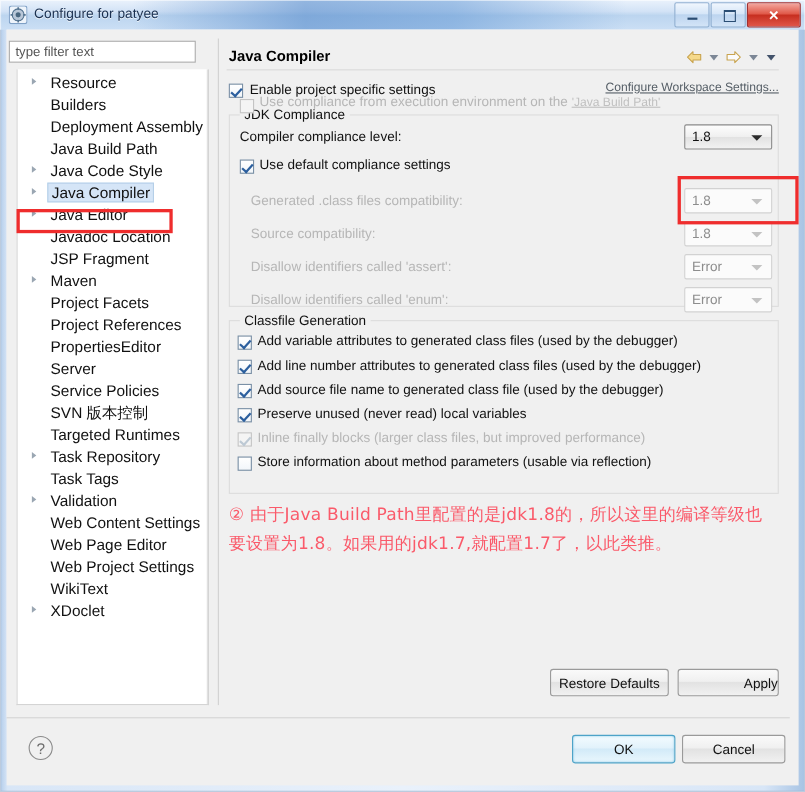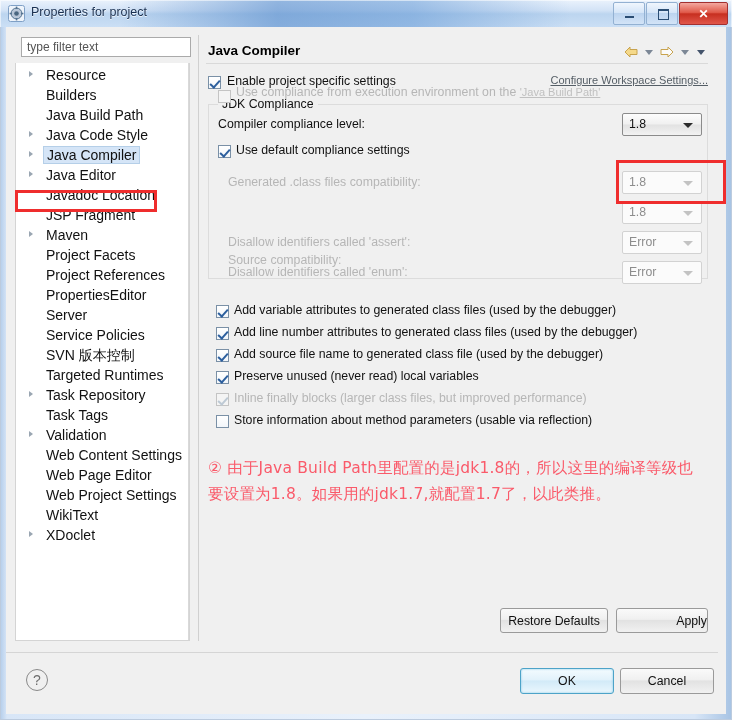--- a/index.html
+++ b/index.html
@@ -77,21 +77,21 @@
     background: #f0f0f0;
   }
   .content-pane {
     position: absolute;
     left: 0px; top: 0px; width: 712px; height: 625px;
     background: #f0f0f0;
   }
 
   
   .filter-box {
-    position: absolute; left: 15px; top: 10px;
+    position: absolute; left: 2px; top: 10px;
     width: 170px; height: 20px;
     border: 1px solid #aaaaaa;
     background: #ffffff;
     box-sizing: border-box;
   }
   .filter-box span {
     position:absolute; left: 5px; top: 2px;
     font-size: 12px; color: #555555;
   }
   .tree {
@@ -305,21 +305,21 @@
     <div class="title-sheen"></div>
     <svg class="title-icon" viewBox="0 0 17 17">
       <rect x="0.5" y="0.5" width="16" height="16" rx="2" fill="#eef4fb" stroke="#7fa0c6"></rect>
       <circle cx="8.5" cy="8.5" r="5.4" fill="#b9c7d8" stroke="#53728f" stroke-width="1"></circle>
       <circle cx="8.5" cy="8.5" r="2.3" fill="#4a6780"></circle>
       <rect x="7.8" y="1.6" width="1.5" height="2.3" fill="#53728f"></rect>
       <rect x="7.8" y="13.1" width="1.5" height="2.3" fill="#53728f"></rect>
       <rect x="1.6" y="7.8" width="2.3" height="1.5" fill="#53728f"></rect>
       <rect x="13.1" y="7.8" width="2.3" height="1.5" fill="#53728f"></rect>
     </svg>
-    <div class="title-text">Properties for project</div>
+    <div class="title-text">Configure for patyee</div>
     <div class="win-btns">
       <div class="win-btn">
         <div class="min-bar"></div>
       </div>
       <div class="win-btn">
         <div class="max-sq"></div>
       </div>
       <div class="win-btn close">
         <div class="glyph">✕</div>
       </div>
@@ -330,20 +330,21 @@
     <div class="content-pane">
 
       <div class="filter-box">
         <span>type filter text</span>
       </div>
 
       <div class="tree">
         <div class="tree-inner" id="tree-inner">
             <div class="tree-item"><span class="arrow"></span><span class="lbl">Resource</span></div>
             <div class="tree-item"><span class="lbl">Builders</span></div>
+            <div class="tree-item"><span class="lbl">Deployment Assembly</span></div>
             <div class="tree-item"><span class="lbl">Java Build Path</span></div>
             <div class="tree-item"><span class="arrow"></span><span class="lbl">Java Code Style</span></div>
             <div class="tree-item selected"><span class="arrow"></span><span class="lbl">Java Compiler</span></div>
             <div class="tree-item"><span class="arrow"></span><span class="lbl">Java Editor</span></div>
             <div class="tree-item"><span class="lbl">Javadoc Location</span></div>
             <div class="tree-item"><span class="lbl">JSP Fragment</span></div>
             <div class="tree-item"><span class="arrow"></span><span class="lbl">Maven</span></div>
             <div class="tree-item"><span class="lbl">Project Facets</span></div>
             <div class="tree-item"><span class="lbl">Project References</span></div>
             <div class="tree-item"><span class="lbl">PropertiesEditor</span></div>
@@ -403,37 +404,40 @@
 
         <div class="cb checked" style="left:20px; top:110px;"></div>
         <div class="row-label" style="left:38px; top:108px;">Use default compliance settings</div>
 
         <div id="disabled-rows">
             <div class="row-label dim" style="left: 30px; top: 140px;">Generated .class files compatibility:</div>
             <div class="combo disabled" style="left: 424px; top: 136px;">
               <div class="val">1.8</div>
               <div class="ar"></div>
             </div>
-            <div class="row-label dim" style="left: 30px; top: 170px; margin-top: 48px;">Source compatibility:</div>
+            <div class="row-label dim" style="left: 30px; top: 170px;">Source compatibility:</div>
             <div class="combo disabled" style="left: 424px; top: 166px;">
               <div class="val">1.8</div>
               <div class="ar"></div>
             </div>
             <div class="row-label dim" style="left: 30px; top: 200px;">Disallow identifiers called 'assert':</div>
             <div class="combo disabled" style="left: 424px; top: 196px;">
               <div class="val">Error</div>
               <div class="ar"></div>
             </div>
             <div class="row-label dim" style="left: 30px; top: 230px;">Disallow identifiers called 'enum':</div>
             <div class="combo disabled" style="left: 424px; top: 226px;">
               <div class="val">Error</div>
               <div class="ar"></div>
             </div>
           </div>
 
+        <div class="group" style="left:10px; top:256px; width:500px; height:158px;">
+          <div class="group-title">Classfile Generation</div>
+        </div>
         <div id="classfile-options">
             <div class="cb checked" style="left: 18px; top: 270px;"></div>
             <div class="row-label" style="left: 36px; top: 268px;">Add variable attributes to generated class files (used by the debugger)</div>
             <div class="cb checked" style="left: 18px; top: 292px;"></div>
             <div class="row-label" style="left: 36px; top: 290px;">Add line number attributes to generated class files (used by the debugger)</div>
             <div class="cb checked" style="left: 18px; top: 314px;"></div>
             <div class="row-label" style="left: 36px; top: 312px;">Add source file name to generated class file (used by the debugger)</div>
             <div class="cb checked" style="left: 18px; top: 336px;"></div>
             <div class="row-label" style="left: 36px; top: 334px;">Preserve unused (never read) local variables</div>
             <div class="cb checked disabled" style="left: 18px; top: 358px;"></div>

